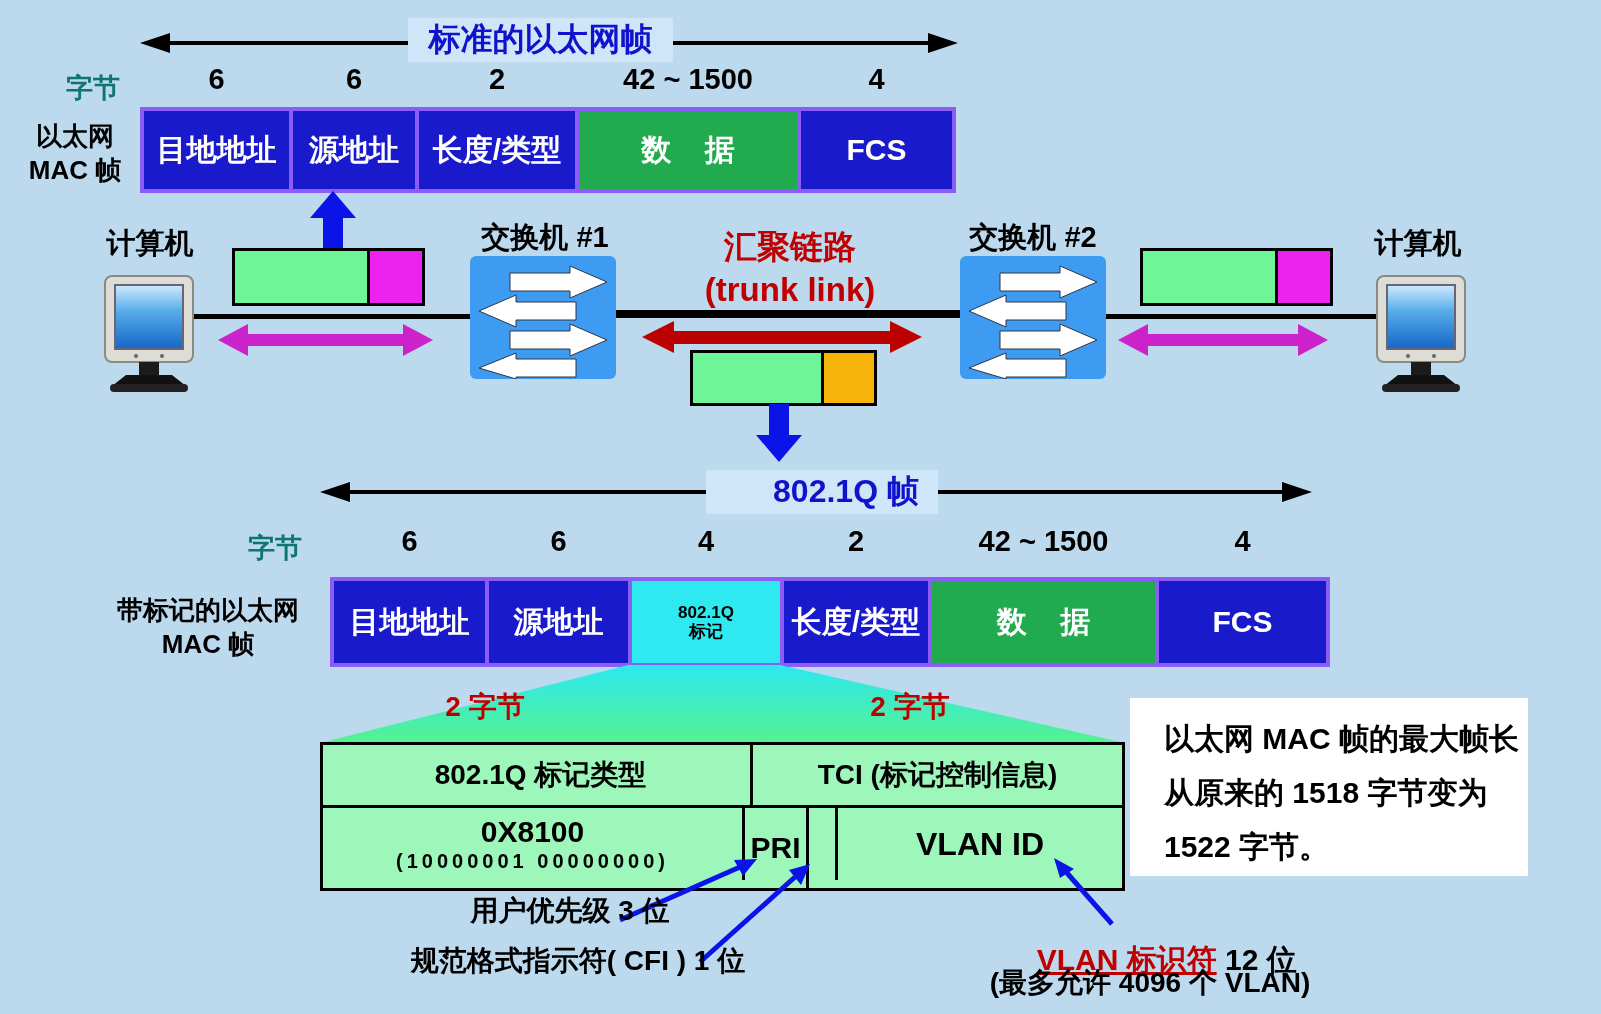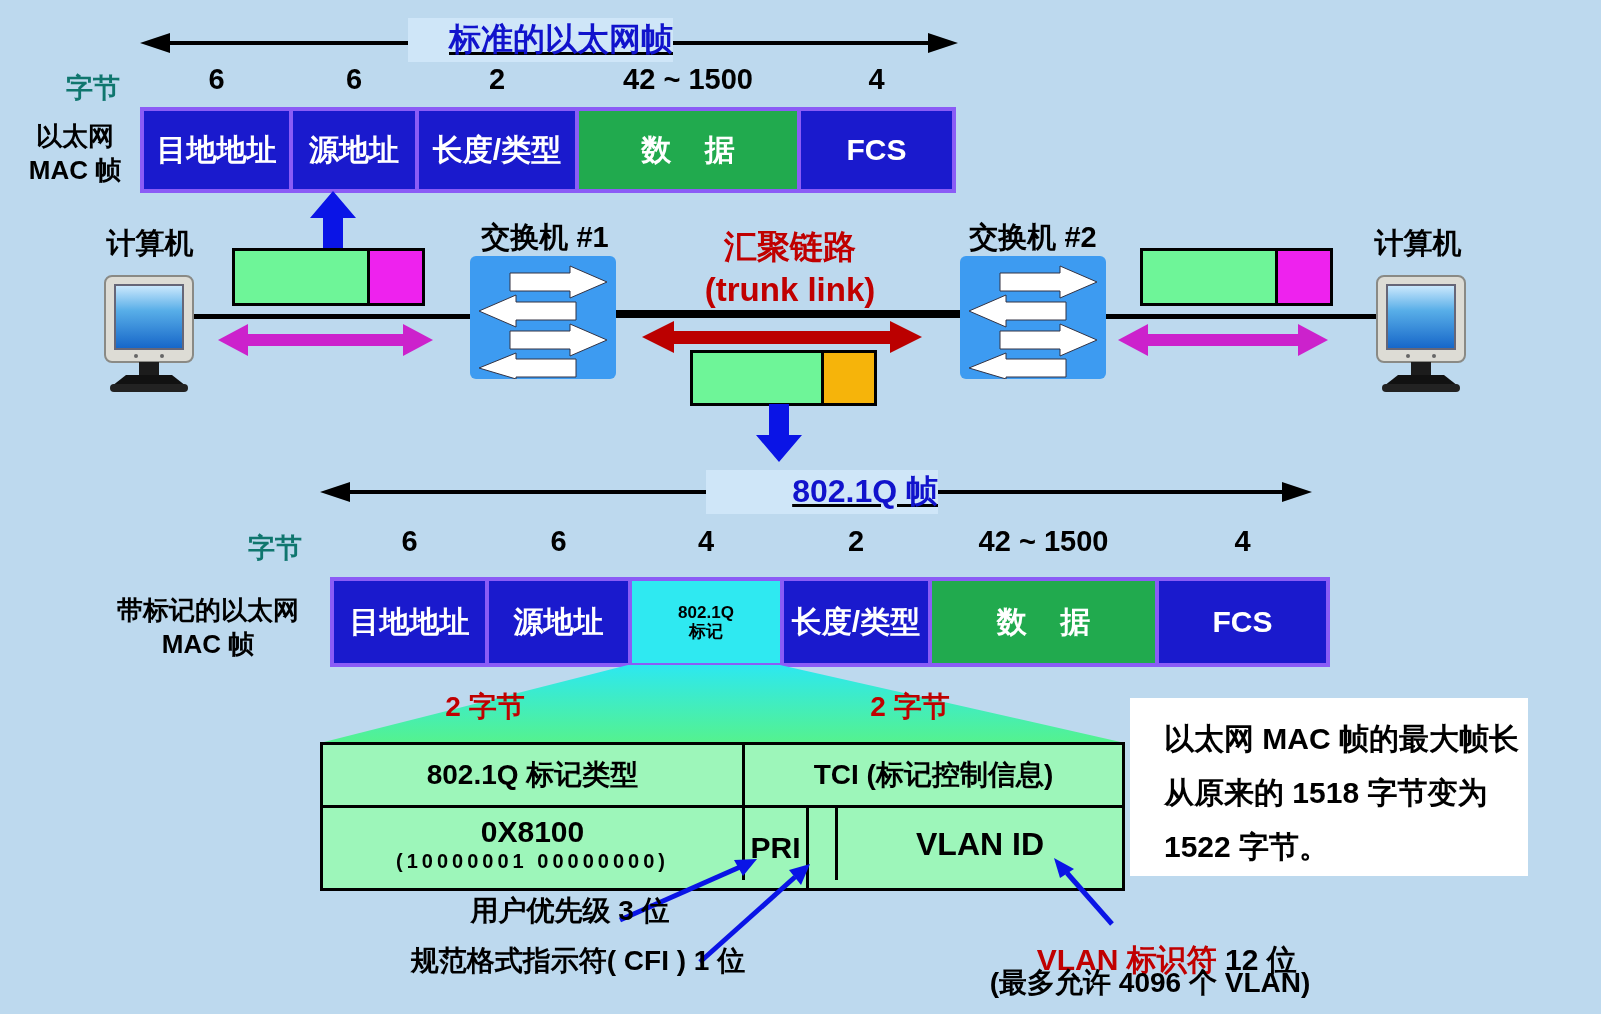--- a/index.html
+++ b/index.html
@@ -19,46 +19,46 @@
   .cell.green{background:var(--c-field-green,#21aa4e);}
   .cell.cyan{background:var(--c-tag-cyan,#2fe9f1);color:#000;font-size:17px;}
   .byte-row{display:flex;}
   .bcell{box-sizing:border-box;border:4px solid transparent;margin-left:-4px;
     display:flex;justify-content:center;align-items:flex-end;
     font-size:29px;color:#000;white-space:pre;}
   .bcell:first-child{margin-left:0;}
   .byte-unit{font-size:27px;color:#0f766e;text-align:center;}
   .side-label{font-size:26px;color:#000;text-align:center;white-space:pre;line-height:1.3;}
   
-  .patch{background:var(--c-label-patch,#cfe6f8);display:flex;align-items:center;justify-content:flex-end;text-decoration:underline;}
+  .patch{background:var(--c-label-patch,#cfe6f8);display:flex;align-items:center;justify-content:center;}
   .title-blue{color:var(--c-title-blue,#1113cc);font-size:32px;}
   
   .net-label{font-size:29px;color:#000;text-align:center;}
   .trunk-label{font-size:33px;color:var(--c-red,#c00000);text-align:center;white-space:pre;line-height:1.3;}
   .mini-frame{display:flex;border:3px solid #000;box-sizing:border-box;}
   .seg-green{flex:1;background:var(--c-frame-green,#6ef598);border-right:3px solid #000;}
   .seg-magenta{width:52px;background:var(--c-frame-magenta,#ee22ee);}
   .seg-orange{width:50px;background:var(--c-frame-orange,#f6b40a);}
   .link-line{background:#000;}
   
   .detail-table{box-sizing:border-box;border:3px solid #000;background:var(--c-detail-green,#9df6ba);}
   .drow{display:flex;}
-  .drow1{border-bottom:3px solid #000;}
+  .drow1{border-bottom:3px solid #000;padding-left:8px;}
   .dcell{box-sizing:border-box;display:flex;flex-direction:column;align-items:center;justify-content:center;
     color:#000;font-size:28px;white-space:pre;}
   .dcell.bdr{border-right:3px solid #000;}
   .val{font-size:30px;line-height:1.15;}
   .binary{font-size:20px;letter-spacing:4px;line-height:1.2;}
   .pri{font-size:30px;}
   .vlan{font-size:32px;}
   .bytes2{font-size:28px;color:var(--c-red,#c00000);text-align:center;}
   
   .anno{font-size:28px;color:#000;text-align:center;white-space:pre;}
   .anno-vlan{font-size:30px;text-align:center;white-space:pre;}
-  .red-t{color:var(--c-red,#c00000);}
+  .red-t{color:var(--c-red,#c00000);text-decoration:underline;}
   .note-box{background:#fff;font-size:30px;line-height:1.8;white-space:pre;
     box-sizing:border-box;padding:14px 0 0 34px;color:#000;}
 </style>
 </head>
 <body>
 
 <div id="stage">
 
   <svg class="abs" style="left:140px;top:29px;" width="818" height="28">
     <line x1="26" y1="14" x2="792" y2="14" stroke="#000" stroke-width="4"></line>

